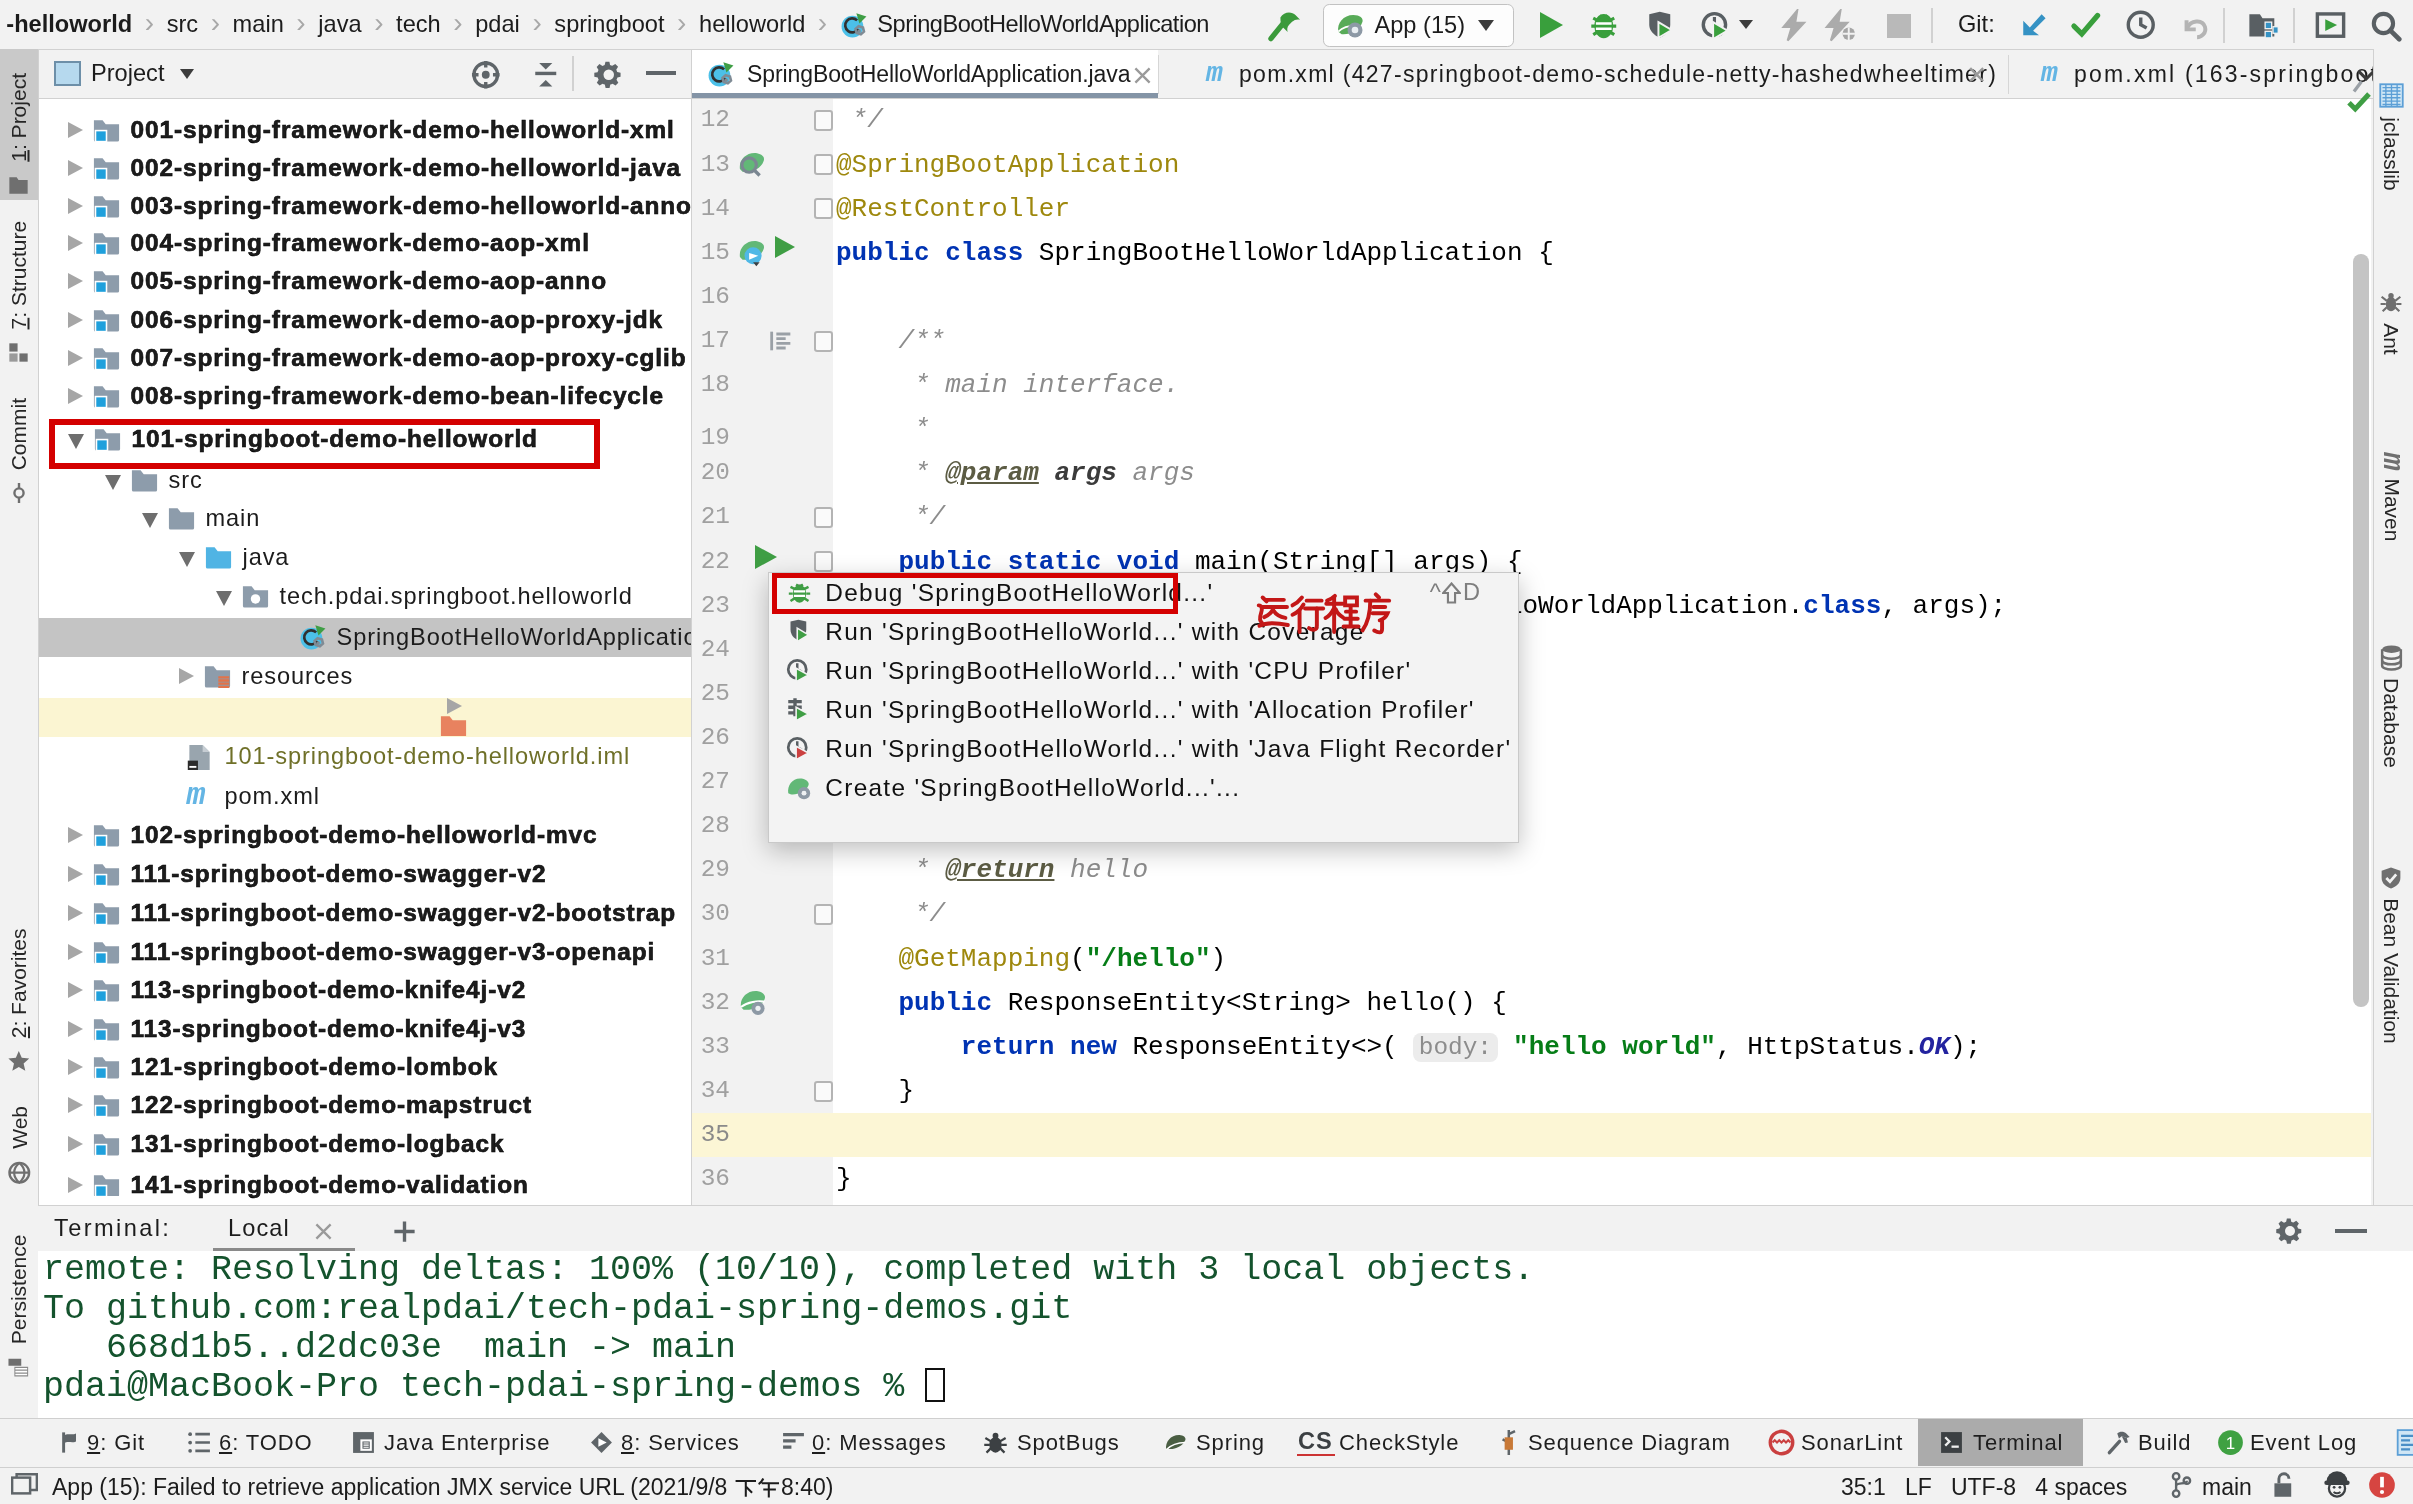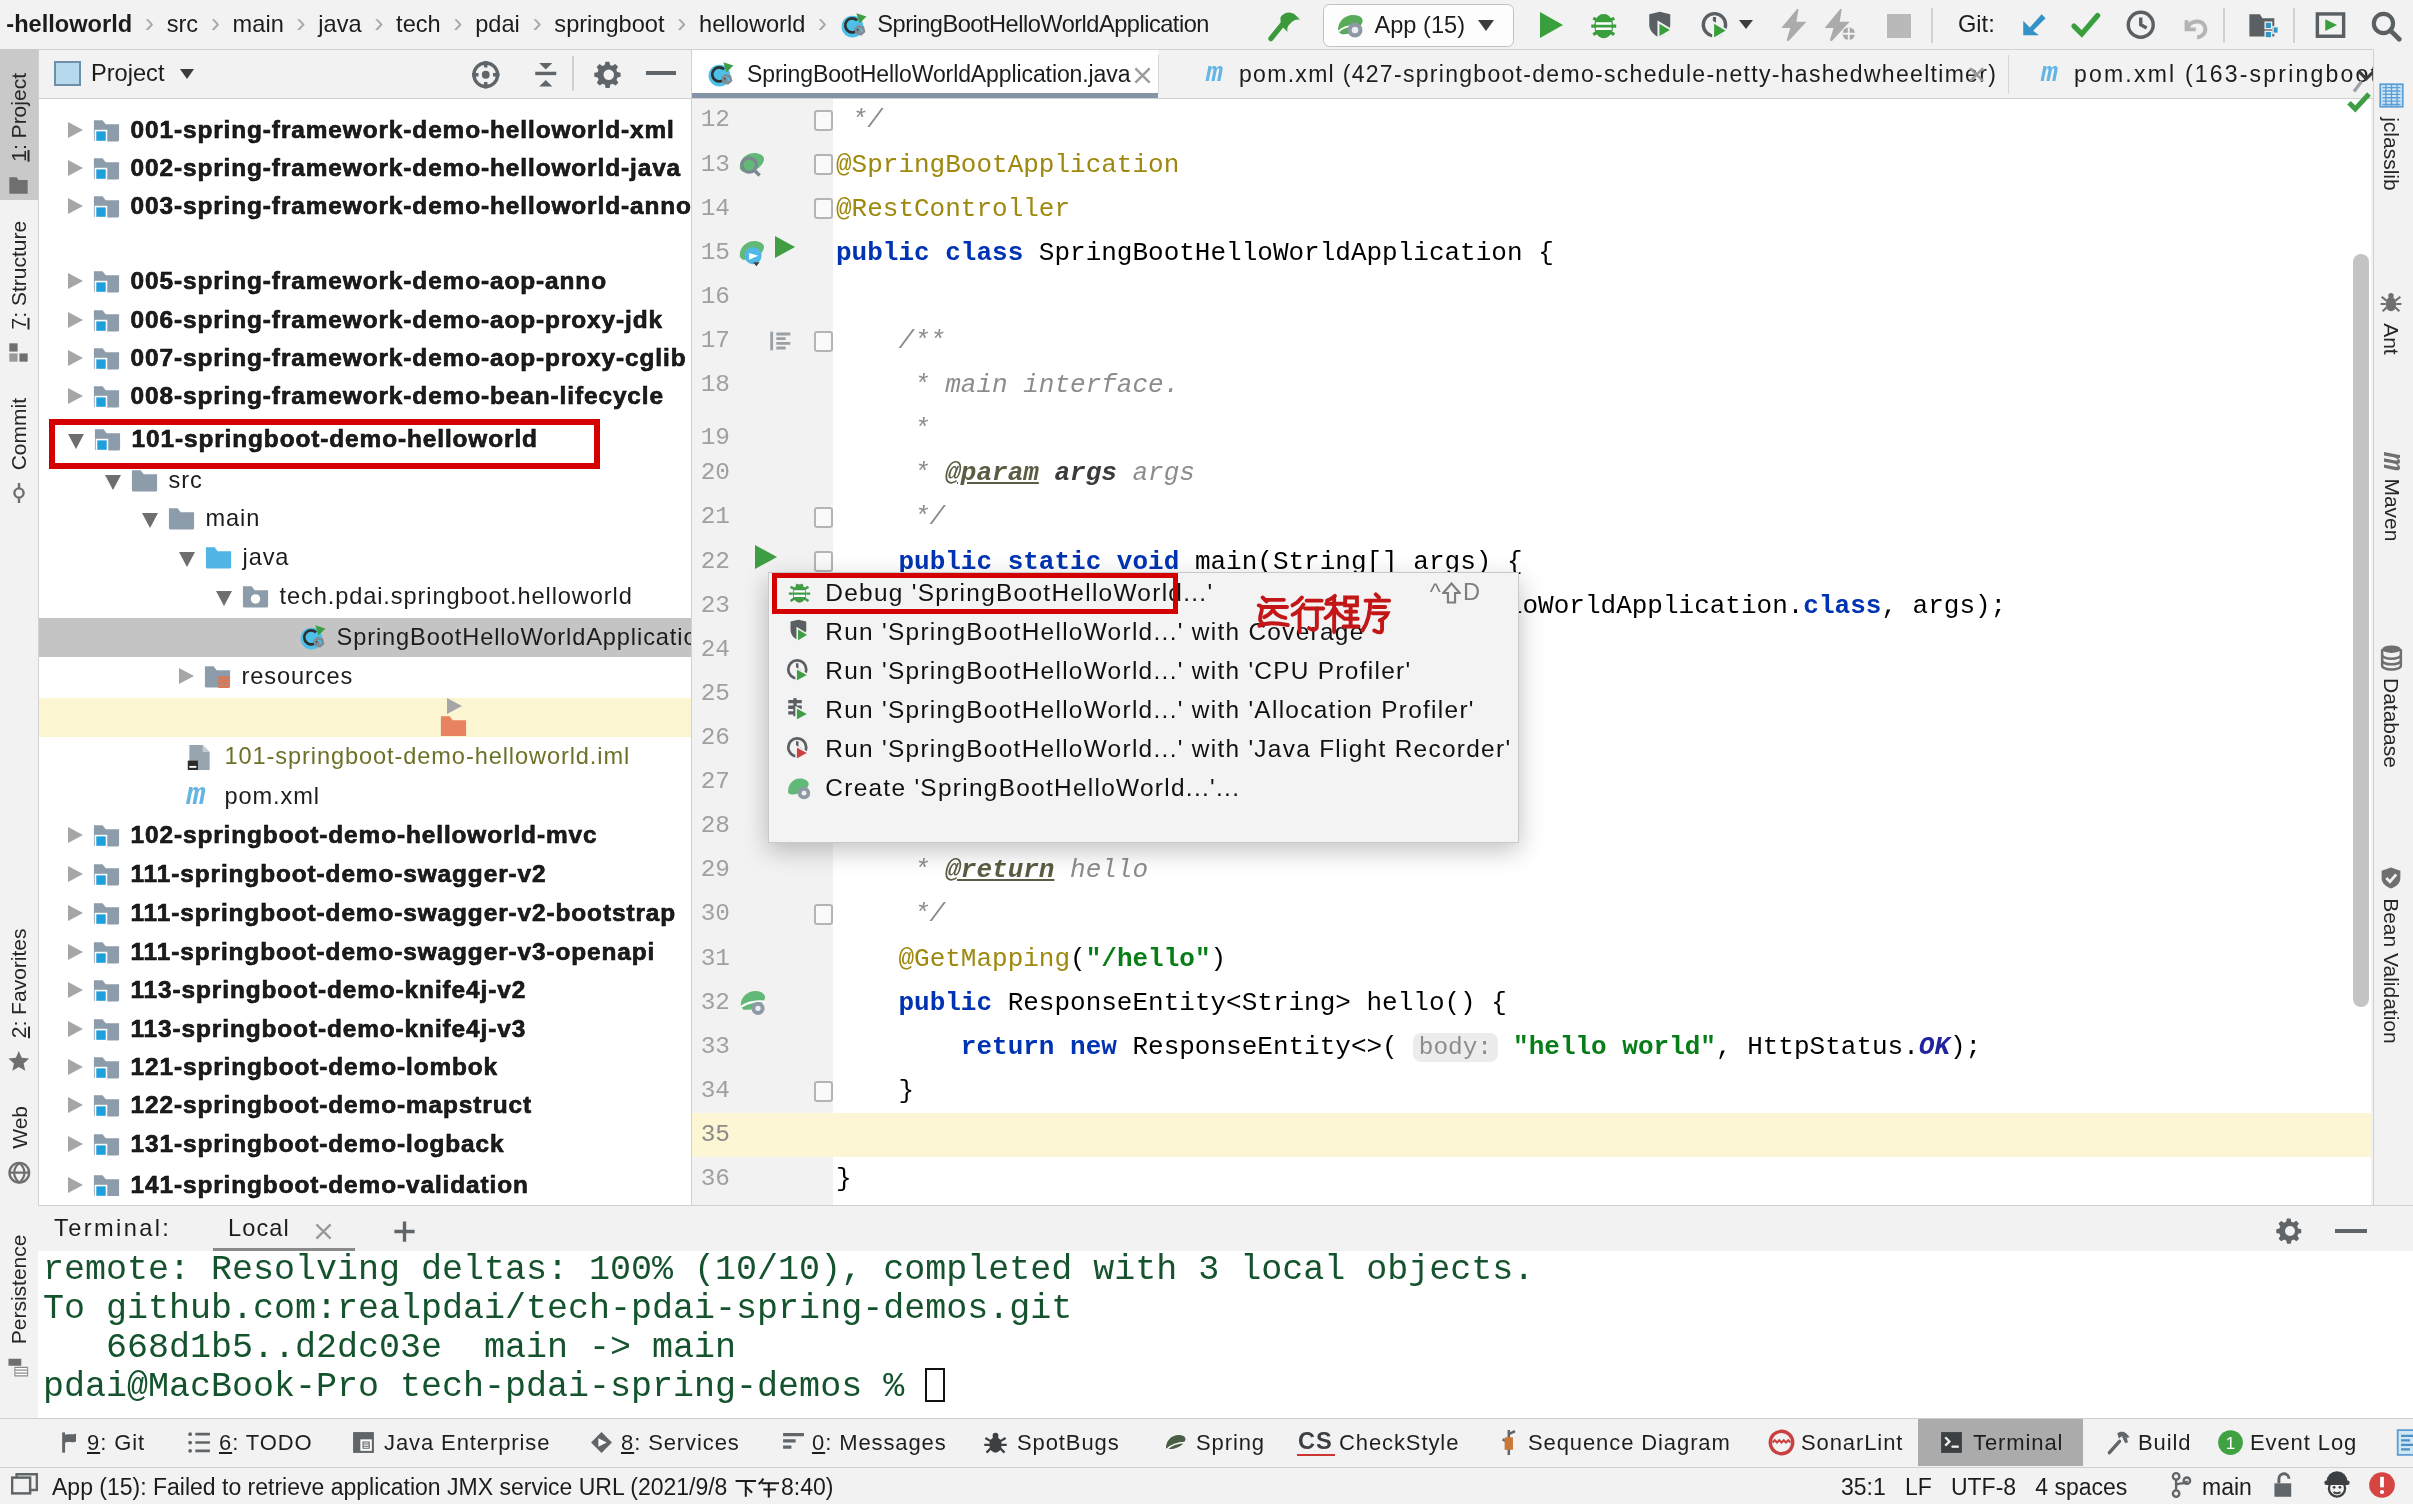--- a/index.html
+++ b/index.html
@@ -293,20 +293,30 @@
     </div>
 <div class="trow bold" style="top:187px;padding-left:30px;">
       <span class="arrow-r"></span>
       <span class="tico">
         <svg width="27" height="23.6" viewBox="0 0 34 30">
           <path d="M1 3h11l4 5h17v20a2 2 0 0 1-2 2H3a2 2 0 0 1-2-2z" fill="#8d9cab"></path>
           <rect x="3" y="16" width="14" height="14" fill="#1fa0dc" stroke="#fff" stroke-width="2"></rect>
         </svg>
       </span>
       <span class="txt">003-spring-framework-demo-helloworld-anno</span>
+    </div>
+<div class="trow bold" style="top:224px;padding-left:30px;">
+      <span class="arrow-r"></span>
+      <span class="tico">
+        <svg width="27" height="23.6" viewBox="0 0 34 30">
+          <path d="M1 3h11l4 5h17v20a2 2 0 0 1-2 2H3a2 2 0 0 1-2-2z" fill="#8d9cab"></path>
+          <rect x="3" y="16" width="14" height="14" fill="#1fa0dc" stroke="#fff" stroke-width="2"></rect>
+        </svg>
+      </span>
+      <span class="txt">004-spring-framework-demo-aop-xml</span>
     </div>
 <div class="trow bold" style="top:262px;padding-left:30px;">
       <span class="arrow-r"></span>
       <span class="tico">
         <svg width="27" height="23.6" viewBox="0 0 34 30">
           <path d="M1 3h11l4 5h17v20a2 2 0 0 1-2 2H3a2 2 0 0 1-2-2z" fill="#8d9cab"></path>
           <rect x="3" y="16" width="14" height="14" fill="#1fa0dc" stroke="#fff" stroke-width="2"></rect>
         </svg>
       </span>
       <span class="txt">005-spring-framework-demo-aop-anno</span>

